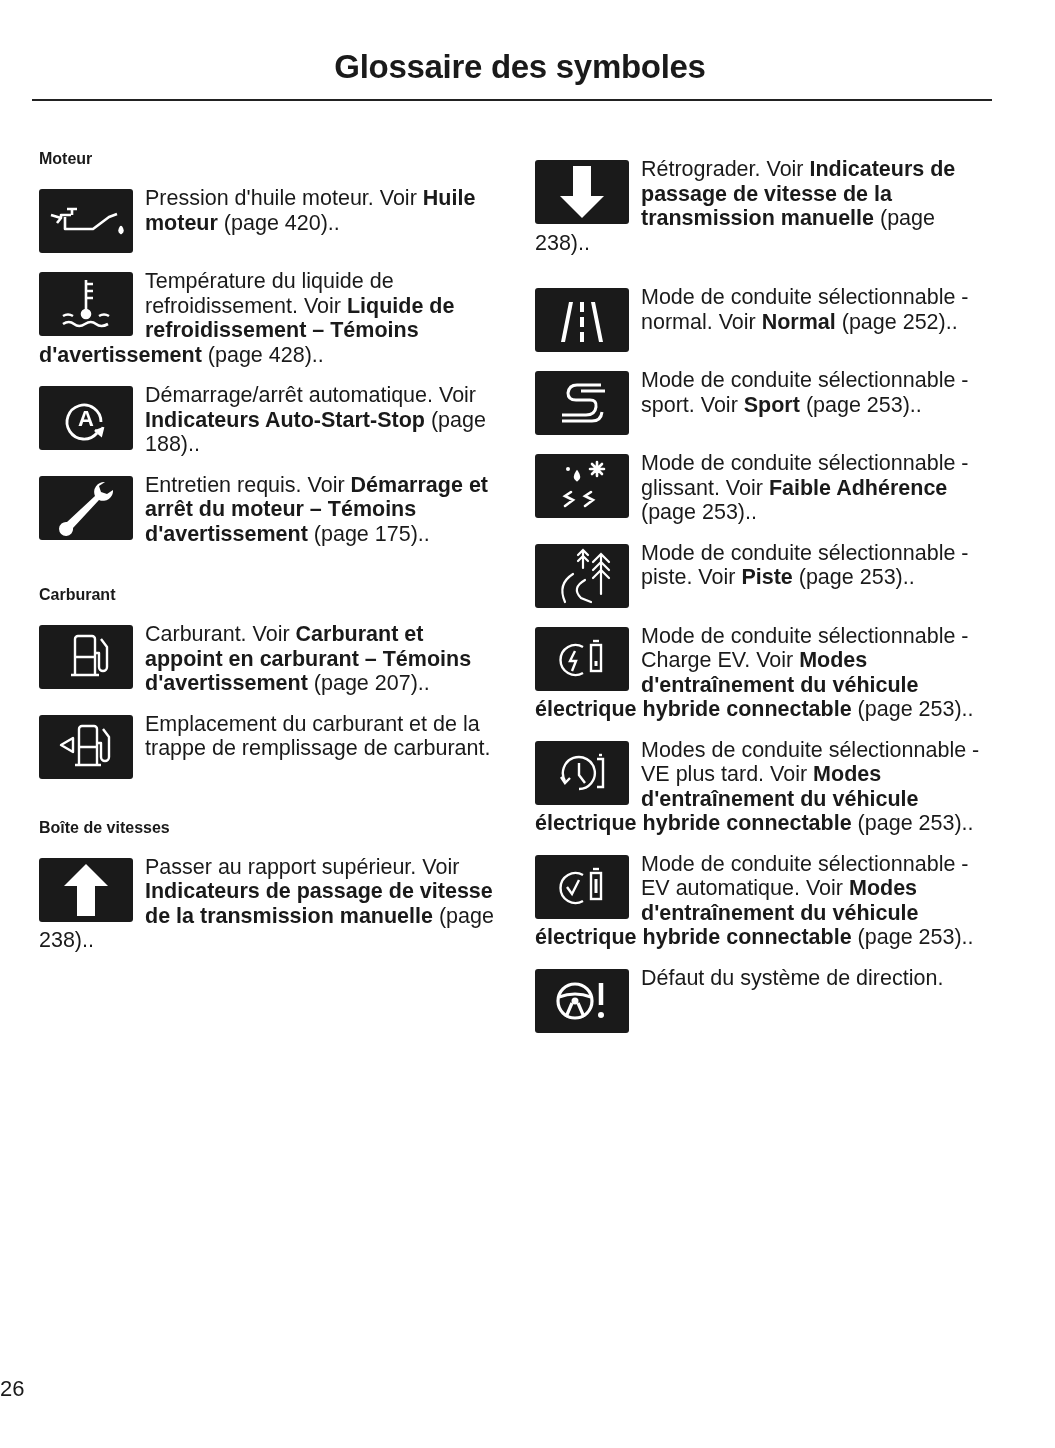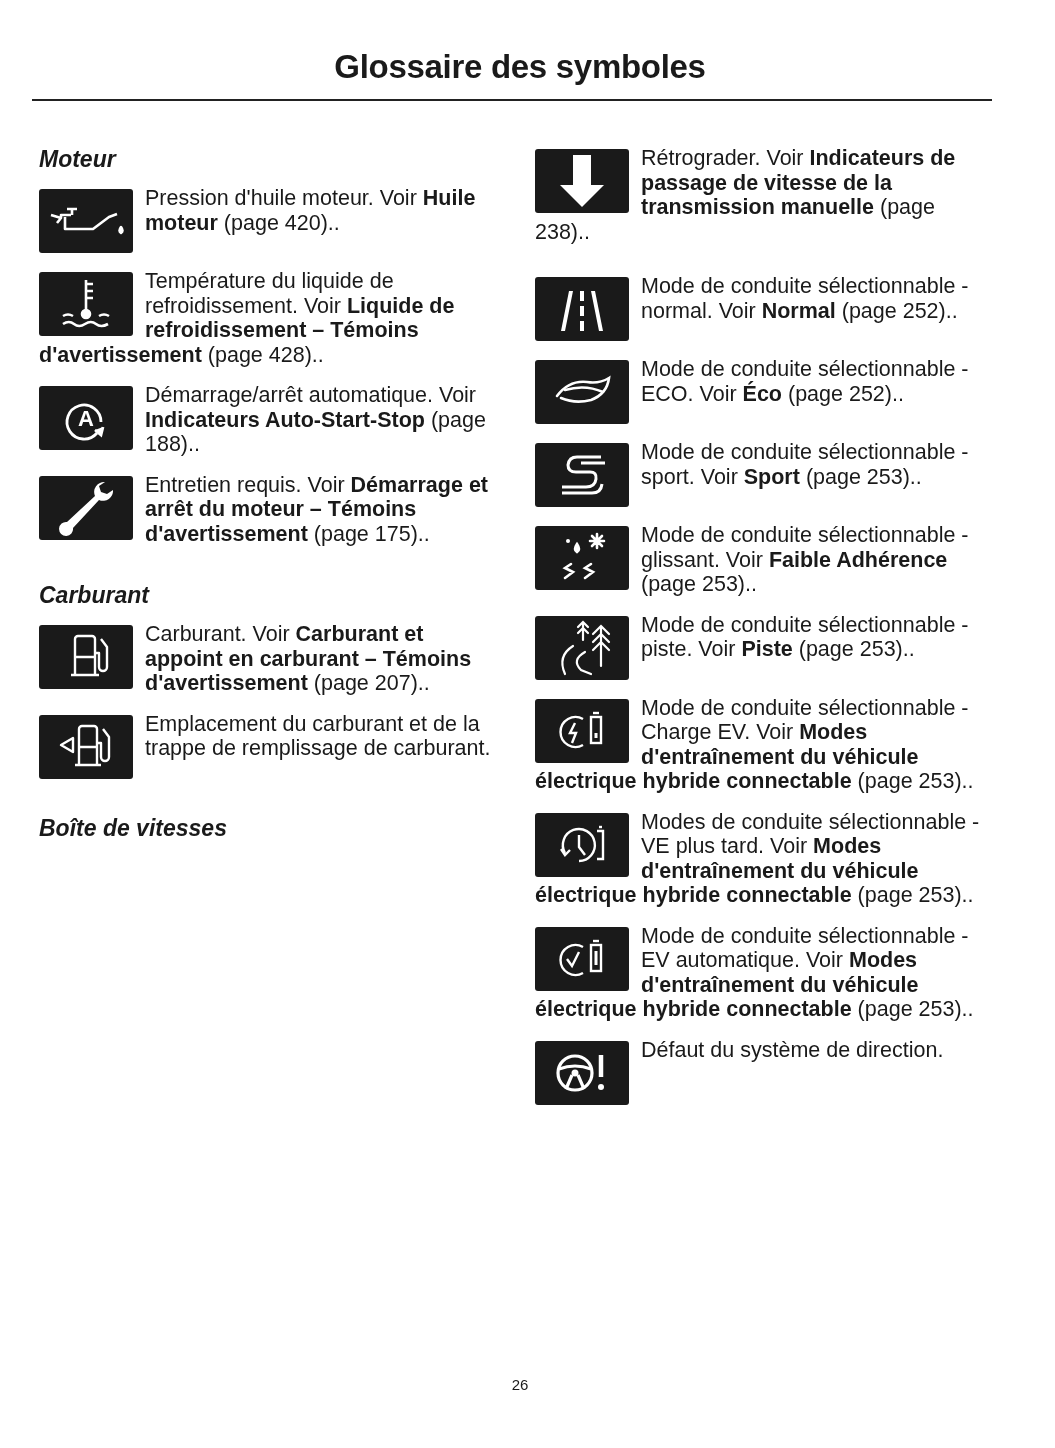--- a/index.html
+++ b/index.html
@@ -4,29 +4,29 @@
 <style>
   html, body { margin:0; padding:0; background:#ffffff; }
   body { width:1055px; height:1448px; position:relative; overflow:hidden;
          font-family:"Liberation Sans", sans-serif; color:#1a1a1a; }
   .title { position:absolute; left:0; width:1040px; top:48px; text-align:center;
            font-size:33px; font-weight:bold; letter-spacing:-0.3px; color:#1a1a1a; }
   .rule { position:absolute; left:32px; width:960px; top:99px; height:2px; background:#222; }
   .col { position:absolute; top:140px; width:455px; }
   .col.left { left:39px; }
   .col.right { left:535px; }
-  .section-head { font-size:23px; font-weight:bold; margin:4px 0 12px 0; height:30px; line-height:30px;font-style:italic; }
+  .section-head { font-size:16px; font-weight:bold; margin:4px 0 12px 0; height:30px; line-height:30px; }
   .entry { font-size:21.5px; line-height:24.5px; margin-bottom:16px; }
   .entry:after { content:""; display:block; clear:both; }
   .icon { float:left; width:94px; height:64px; background:#1a1a1a; border-radius:3px;
           margin:3px 12px 0 0; display:flex; align-items:center; justify-content:center; }
   .icon svg { width:94px; height:64px; }
   .entry b { font-weight:bold; }
   .gap { height:14px; }
-  .pagenum { position:absolute; top:1376px; left:0; width:1040px; text-align:center; font-size:15px; }
+  .pagenum { position:absolute; top:1376px; left:0; width:1040px; text-align:left; font-size:22px; }
 </style>
 </head>
 <body>
 
 <div class="title">Glossaire des symboles</div>
 <div class="rule"></div>
 
 <div class="col left">
 
   <div class="section-head">Moteur</div>
@@ -94,25 +94,33 @@
         <path d="M40 50 v-36 a3 3 0 0 1 3 -3 h12 a3 3 0 0 1 3 3 v36 M40 32 h18 M36 50 h26"></path>
         <path d="M58 28 h4 v14 a4 4 0 0 0 8 0 v-20 l-6 -8"></path>
       </svg>
     </span>
     <span>Emplacement du carburant et de la trappe de remplissage de carburant.</span><b></b><span></span>
   </div>
 
   <div class="gap"></div>
   <div class="section-head">Boîte de vitesses</div>
 
+  <div class="entry">
+    <span class="icon">
+      <svg viewBox="0 0 94 64" fill="#fff">
+        <path d="M47 6 l22 22 h-13 v30 h-18 v-30 h-13 z"></path>
+      </svg>
+    </span>
+    <span>Passer au rapport supérieur.  Voir </span><b>Indicateurs de passage de vitesse de la transmission manuelle</b><span> (page 238)..</span>
+  </div>
 </div>
 
 <div class="col right">
 
-  <div class="entry" style="margin-top:6px;">
+  <div class="entry" style="margin-top:17px;">
     <span class="icon">
       <svg viewBox="0 0 94 64" fill="#fff">
         <path d="M47 58 l22 -22 h-13 v-30 h-18 v30 h-13 z"></path>
       </svg>
     </span>
     <span>Rétrograder.  Voir </span><b>Indicateurs de passage de vitesse de la transmission manuelle</b><span> (page 238)..</span>
   </div>
 
   <div class="gap"></div>
 
@@ -121,29 +129,20 @@
       <svg viewBox="0 0 94 64" fill="#fff">
         <path d="M34 14 h4 l-8 40 h-4 z M56 14 h4 l8 40 h-4 z"></path>
         <rect x="45" y="14" width="4" height="10"></rect>
           <rect x="45" y="29" width="4" height="10"></rect>
           <rect x="45" y="44" width="4" height="10"></rect>
       </svg>
     </span>
     <span>Mode de conduite sélectionnable - normal.  Voir </span><b>Normal</b><span> (page 252)..</span>
   </div>
 
-  <div class="entry">
-    <span class="icon">
-      <svg viewBox="0 0 94 64" fill="none" stroke="#fff" stroke-width="2.6" stroke-linecap="round">
-        <path d="M22 36 q12 -16 30 -14 q12 2 22 -4 q-2 16 -18 22 q-16 4 -30 -2"></path>
-        <path d="M30 30 q20 -6 38 2"></path>
-      </svg>
-    </span>
-    <span>Mode de conduite sélectionnable - ECO.  Voir </span><b>Éco</b><span> (page 252)..</span>
-  </div>
 
   <div class="entry">
     <span class="icon">
       <svg viewBox="0 0 94 64" fill="none" stroke="#fff" stroke-width="3" stroke-linejoin="round">
         <path d="M66 14 h-24 q-8 0 -9 8 q0 7 8 7 h14 q7 0 6 7 q-1 8 -10 8 h-24"></path>
         <path d="M70 20 h-24 M27 50 h30 q9 0 10 -9"></path>
       </svg>
     </span>
     <span>Mode de conduite sélectionnable - sport.  Voir </span><b>Sport</b><span> (page 253)..</span>
   </div>

